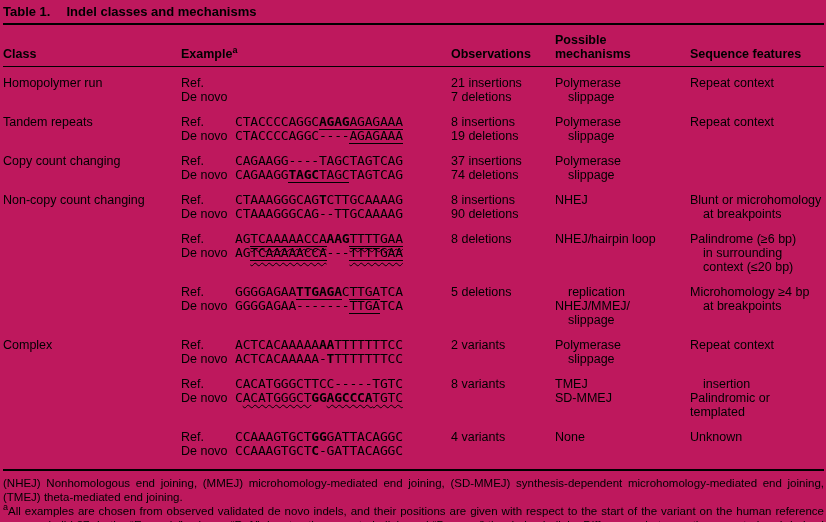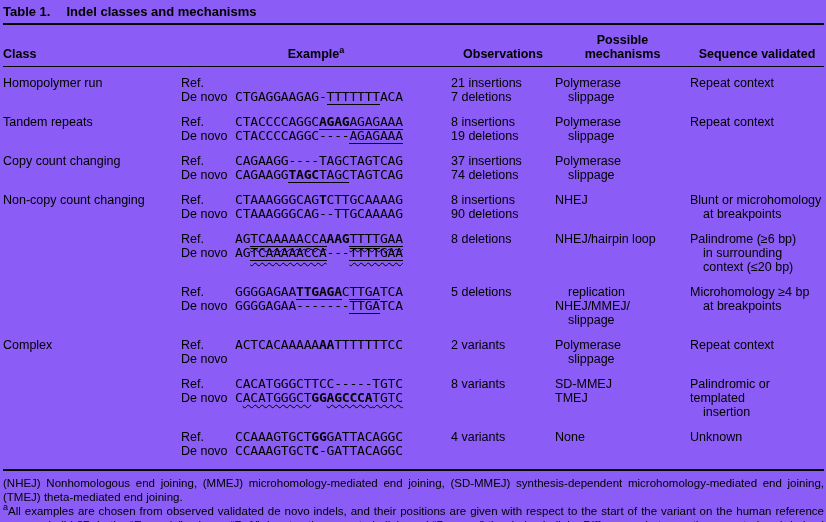--- a/index.html
+++ b/index.html
@@ -1,30 +1,30 @@
 <!DOCTYPE html>
 <html><head>
 <meta charset="utf-8">
 <style>
   html,body { margin:0; padding:0; background:#ffffff; }
   .page {
     position:relative; width:826px; height:522px; box-sizing:border-box;
-    padding:3px 2px 0 3px; background:#8b5cf6; color:#000;
+    padding:3px 2px 0 3px; background:#be185d; color:#000;
     font-family:"Liberation Sans", sans-serif; overflow:hidden;
   }
   .title-row { font-size:13px; font-weight:bold; padding:1px 0 4px 0; }
   .title-label { margin-right:16px; }
   .rule-thick { border-top:2px solid #000; }
 
   .header-grid {
     display:grid; grid-template-columns:178px 270px 104px 135px 1fr;
     align-items:end; padding:8px 0 5px 0; border-bottom:1.2px solid #000;
     font-weight:bold; font-size:12.5px; line-height:14px;
   }
-  .h-center { text-align:center; }
+  .h-center { }
 
   .table-body { padding-top:9px; }
   .row-group {
     display:grid; grid-template-columns:178px 270px 104px 135px 1fr;
     margin-bottom:11px; font-size:12.5px; line-height:14px;
   }
   .seq-line { display:flex; height:14px; line-height:14px; }
   .allele-label { width:54px; flex:none; }
   .seq { font-family:"DejaVu Sans Mono", monospace; font-size:13px; letter-spacing:-0.2px; white-space:pre; }
   .seg.b { font-weight:bold; }
@@ -48,33 +48,32 @@
   <div class="rule-thick"></div>
 
   <div class="header-grid">
     <div>Class</div>
     <div class="h-center"><span>Example</span><sup>a</sup></div>
     <div class="h-center">Observations</div>
     <div class="h-center">
       <div>Possible</div>
       <div>mechanisms</div>
     </div>
-    <div class="h-center">Sequence validated</div>
+    <div class="h-center">Sequence features</div>
   </div>
 
   <div class="table-body">
       <div class="row-group">
         <div class="cell">Homopolymer run</div>
         <div class="cell example-cell">
           <div class="seq-line">
             <div class="allele-label">Ref.</div>
           </div>
           <div class="seq-line">
             <div class="allele-label">De novo</div>
-            <div class="seq"><span class="seg">CTGAGGAAGAG-</span><span class="seg u">TTTTTTT</span><span class="seg">ACA</span></div>
           </div>
         </div>
         <div class="cell">
           <div class="cline">21 insertions</div>
           <div class="cline">7 deletions</div>
         </div>
         <div class="cell">
           <div class="cline">Polymerase</div>
           <div class="cline ind">slippage</div>
         </div>
@@ -202,20 +201,21 @@
       </div>
       <div class="row-group">
         <div class="cell">Complex</div>
         <div class="cell example-cell">
           <div class="seq-line">
             <div class="allele-label">Ref.</div>
             <div class="seq"><span class="seg">ACTCACAAAAA</span><span class="seg b">AA</span><span class="seg">TTTTTTTCC</span></div>
           </div>
           <div class="seq-line">
             <div class="allele-label">De novo</div>
+            <div class="seq"><span class="seg">ACTCACAAAAA-</span><span class="seg b">T</span><span class="seg">TTTTTTTCC</span></div>
           </div>
         </div>
         <div class="cell">
           <div class="cline">2 variants</div>
         </div>
         <div class="cell">
           <div class="cline">Polymerase</div>
           <div class="cline ind">slippage</div>
         </div>
         <div class="cell">
@@ -231,26 +231,26 @@
           </div>
           <div class="seq-line">
             <div class="allele-label">De novo</div>
             <div class="seq"><span class="seg">C</span><span class="seg w">ACATGGGCT</span><span class="seg b">GG</span><span class="seg b w">AGCCCA</span><span class="seg w">TGTC</span></div>
           </div>
         </div>
         <div class="cell">
           <div class="cline">8 variants</div>
         </div>
         <div class="cell">
+          <div class="cline">TMEJ</div>
           <div class="cline">SD-MMEJ</div>
-          <div class="cline">TMEJ</div>
-        </div>
-        <div class="cell">
+        </div>
+        <div class="cell">
+          <div class="cline ind">insertion</div>
           <div class="cline">Palindromic or templated</div>
-          <div class="cline ind">insertion</div>
         </div>
       </div>
       <div class="row-group">
         <div class="cell"></div>
         <div class="cell example-cell">
           <div class="seq-line">
             <div class="allele-label">Ref.</div>
             <div class="seq"><span class="seg">CCAAAGTGCT</span><span class="seg b">GG</span><span class="seg">GATTACAGGC</span></div>
           </div>
           <div class="seq-line">

